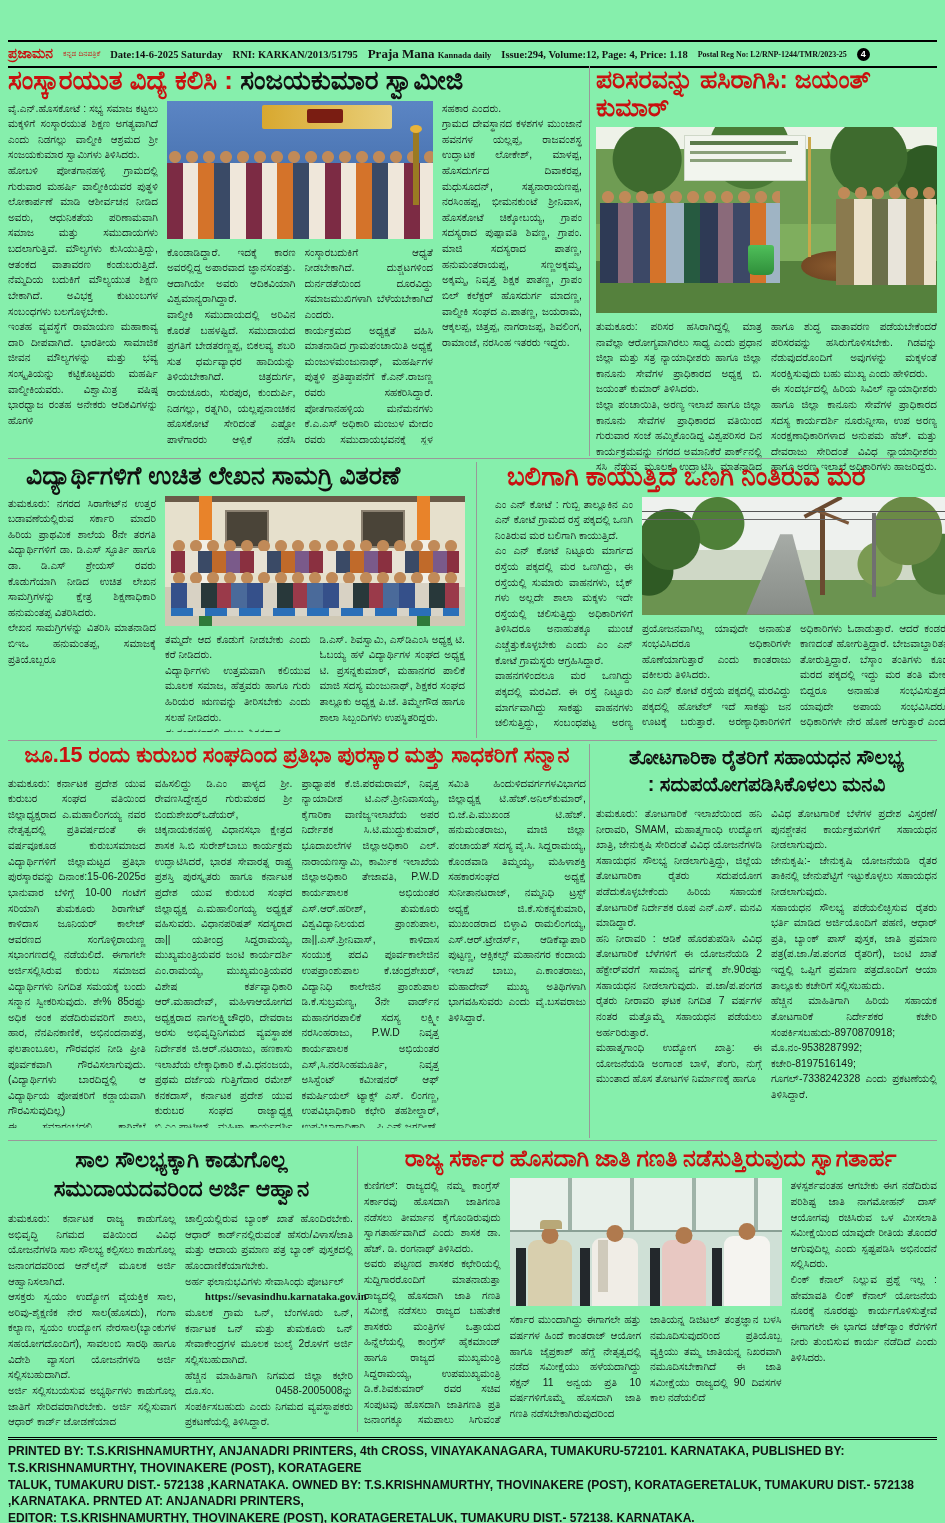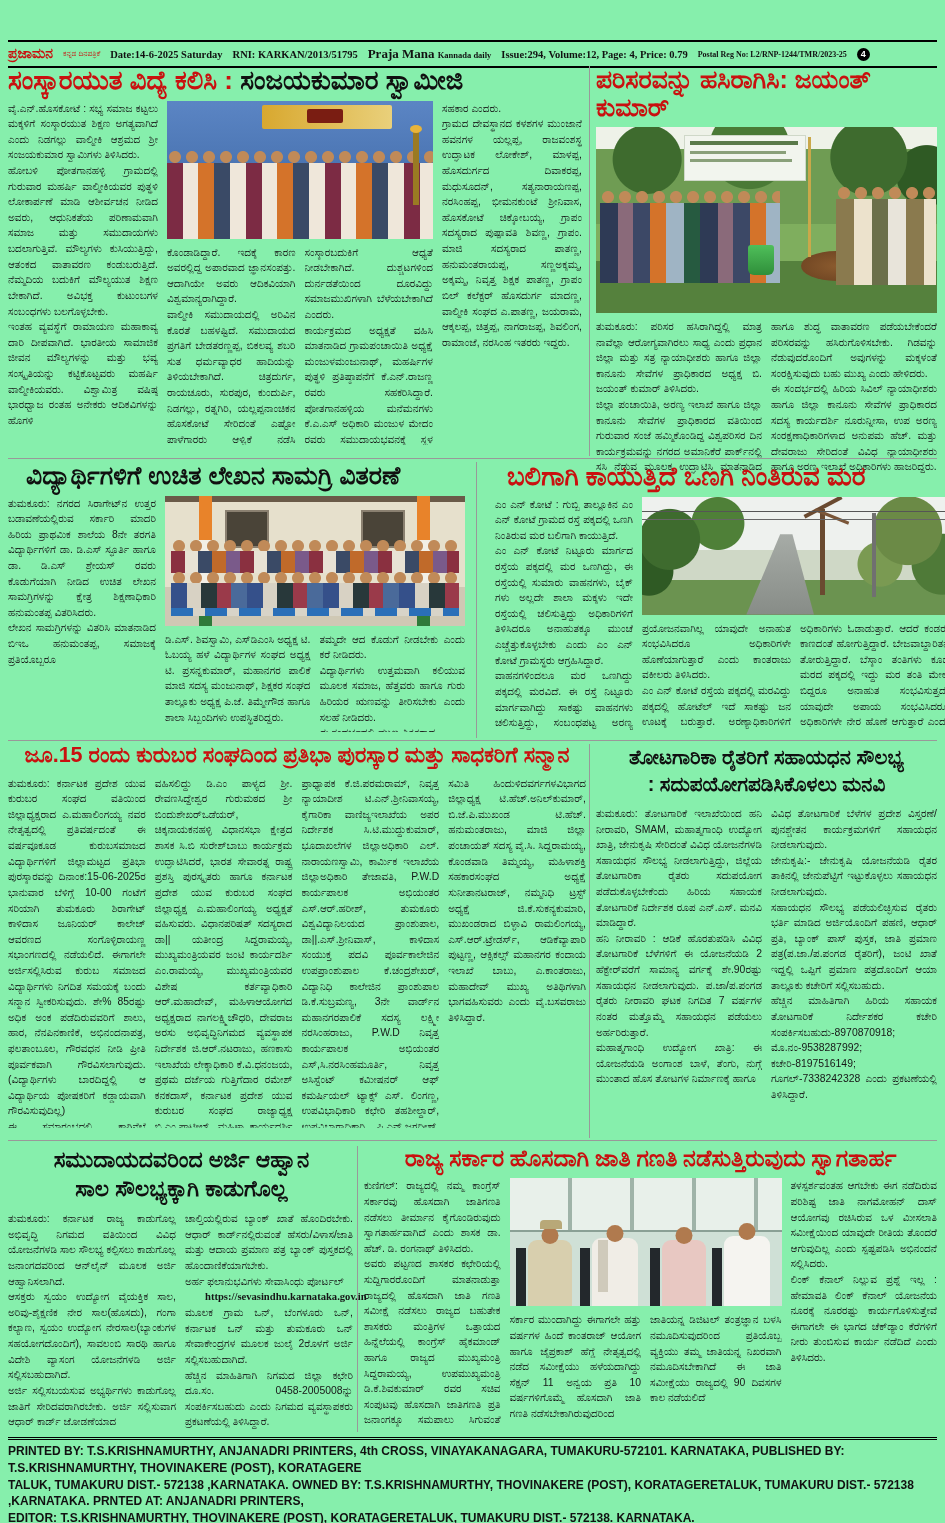--- a/index.html
+++ b/index.html
@@ -46,21 +46,21 @@
 <div class="page">
 
   <div class="masthead">
     <span class="logo-main">ಪ್ರಜಾಮನ</span>
     <span class="logo-sub">ಕನ್ನಡ ದಿನಪತ್ರಿಕೆ</span>
     <span class="mh">Date:14-6-2025 Saturday</span>
     <span class="mh">RNI: KARKAN/2013/51795</span>
     <span class="mh-name">
       <span>Praja Mana</span> <small>Kannada daily</small>
     </span>
-    <span class="mh">Issue:294, Volume:12, Page: 4, Price: 0.79</span>
+    <span class="mh">Issue:294, Volume:12, Page: 4, Price: 1.18</span>
     <span class="mh-postal">Postal Reg No: L2/RNP-1244/TMR/2023-25</span>
     <span class="page-circle">4</span>
   </div>
 
   <div class="art" style="left:8px;top:66px;width:578px;height:388px;">
     <div class="hl" style="font-size:26px;margin-bottom:6px;">
       <span class="red">ಸಂಸ್ಕಾರಯುತ ವಿದ್ಯೆ ಕಲಿಸಿ : </span><span>ಸಂಜಯಕುಮಾರ ಸ್ವಾಮೀಜಿ</span>
     </div>
     <div class="cols">
       <div class="col" style="width:150px;height:348px;">ವೈ.ಎನ್.ಹೊಸಕೋಟೆ : ಸಭ್ಯ ಸಮಾಜ ಕಟ್ಟಲು ಮಕ್ಕಳಿಗೆ ಸಂಸ್ಕಾರಯುತ ಶಿಕ್ಷಣ ಅಗತ್ಯವಾಗಿದೆ ಎಂದು ನಿಡಗಲ್ಲು ವಾಲ್ಮೀಕಿ ಆಶ್ರಮದ ಶ್ರೀ ಸಂಜಯಕುಮಾರ ಸ್ವಾಮಿಗಳು ತಿಳಿಸಿದರು.
@@ -135,24 +135,24 @@
           <div class="ph" style="top:14px;left:196px;width:40px;height:34px;background:#4a4438;border:2px solid #8a8070;"></div>
           <div class="ph" style="top:0;left:34px;width:13px;height:100%;background:linear-gradient(#e8832a 0 34%,#f2efe6 34% 67%,#2f7a3a 67%);"></div>
           <div class="ph" style="top:0;left:252px;width:13px;height:100%;background:linear-gradient(#e8832a 0 34%,#f2efe6 34% 67%,#2f7a3a 67%);"></div>
           <div class="crowd-heads" style="left:6px;right:6px;top:42px;height:16px;"></div>
           <div class="ph" style="left:6px;right:6px;top:55px;height:22px;background:repeating-linear-gradient(90deg,#8a3040 0 14px,#e8e2d4 14px 27px,#3a4a66 27px 41px,#c06a2a 41px 55px,#7a5a8a 55px 69px);"></div>
           <div class="crowd-heads" style="left:6px;right:6px;top:74px;height:16px;"></div>
           <div class="ph" style="left:6px;right:6px;top:87px;height:30px;background:repeating-linear-gradient(90deg,#35508a 0 16px,#d8d2c4 16px 30px,#28383a 30px 46px,#9a3a4a 46px 60px,#4a6a9a 60px 76px);"></div>
           <div class="ph" style="left:6px;right:6px;top:112px;height:8px;background:repeating-linear-gradient(90deg,#2a6fb8 0 22px,#d8d4c8 22px 34px);"></div>
         </div>
         <div class="cols" style="margin-top:6px;">
-          <div class="col" style="width:146px;height:100px;">ಡಿ.ಎಸ್. ಶಿವಸ್ವಾಮಿ, ಎಸ್‌ಡಿಎಂಸಿ ಅಧ್ಯಕ್ಷ ಟಿ. ಓಬಯ್ಯ ಹಳೆ ವಿದ್ಯಾರ್ಥಿಗಳ ಸಂಘದ ಅಧ್ಯಕ್ಷ ಟಿ. ಪ್ರಸನ್ನಕುಮಾರ್, ಮಹಾನಗರ ಪಾಲಿಕೆ ಮಾಜಿ ಸದಸ್ಯ ಮಂಜುನಾಥ್, ಶಿಕ್ಷಕರ ಸಂಘದ ತಾಲ್ಲೂಕು ಅಧ್ಯಕ್ಷ ಪಿ.ಜೆ. ತಿಮ್ಮೇಗೌಡ ಹಾಗೂ ಶಾಲಾ ಸಿಬ್ಬಂದಿಗಳು ಉಪಸ್ಥಿತರಿದ್ದರು.</div>
           <div class="col" style="width:146px;height:100px;">ತಮ್ಮದೇ ಆದ ಕೊಡುಗೆ ನೀಡಬೇಕು ಎಂದು ಕರೆ ನೀಡಿದರು.
 ವಿದ್ಯಾರ್ಥಿಗಳು ಉತ್ತಮವಾಗಿ ಕಲಿಯುವ ಮೂಲಕ ಸಮಾಜ, ಹೆತ್ತವರು ಹಾಗೂ ಗುರು ಹಿರಿಯರ ಋಣವನ್ನು ತೀರಿಸಬೇಕು ಎಂದು ಸಲಹೆ ನೀಡಿದರು.
 ಈ ಸಂದರ್ಭದಲ್ಲಿ ಮುಖ್ಯ ಶಿಕ್ಷಕರಾದ</div>
+          <div class="col" style="width:146px;height:100px;">ಡಿ.ಎಸ್. ಶಿವಸ್ವಾಮಿ, ಎಸ್‌ಡಿಎಂಸಿ ಅಧ್ಯಕ್ಷ ಟಿ. ಓಬಯ್ಯ ಹಳೆ ವಿದ್ಯಾರ್ಥಿಗಳ ಸಂಘದ ಅಧ್ಯಕ್ಷ ಟಿ. ಪ್ರಸನ್ನಕುಮಾರ್, ಮಹಾನಗರ ಪಾಲಿಕೆ ಮಾಜಿ ಸದಸ್ಯ ಮಂಜುನಾಥ್, ಶಿಕ್ಷಕರ ಸಂಘದ ತಾಲ್ಲೂಕು ಅಧ್ಯಕ್ಷ ಪಿ.ಜೆ. ತಿಮ್ಮೇಗೌಡ ಹಾಗೂ ಶಾಲಾ ಸಿಬ್ಬಂದಿಗಳು ಉಪಸ್ಥಿತರಿದ್ದರು.</div>
         </div>
       </div>
     </div>
   </div>
 
   <div class="vrule" style="left:476px;top:462px;height:276px;"></div>
 
   <div class="art" style="left:495px;top:462px;width:454px;height:274px;">
     <div class="hl red" style="font-size:26px;margin-bottom:6px;margin-left:12px;">ಬಲಿಗಾಗಿ ಕಾಯುತ್ತಿದೆ ಒಣಗಿ ನಿಂತಿರುವ ಮರ</div>
     <div class="cols">
@@ -215,22 +215,22 @@
 ಜೇನುಕೃಷಿ:- ಜೇನುಕೃಷಿ ಯೋಜನೆಯಡಿ ರೈತರ ತಾಕಿನಲ್ಲಿ ಜೇನುಪೆಟ್ಟಿಗೆ ಇಟ್ಟುಕೊಳ್ಳಲು ಸಹಾಯಧನ ನೀಡಲಾಗುವುದು.
 ಸಹಾಯಧನ ಸೌಲಭ್ಯ ಪಡೆಯಲಿಚ್ಛಿಸುವ ರೈತರು ಭರ್ತಿ ಮಾಡಿದ ಅರ್ಜಿಯೊಂದಿಗೆ ಪಹಣಿ, ಆಧಾರ್ ಪ್ರತಿ, ಬ್ಯಾಂಕ್ ಪಾಸ್ ಪುಸ್ತಕ, ಜಾತಿ ಪ್ರಮಾಣ ಪತ್ರ(ಪ.ಜಾ./ಪ.ಪಂಗಡ ರೈತರಿಗೆ), ಜಂಟಿ ಖಾತೆ ಇದ್ದಲ್ಲಿ ಒಪ್ಪಿಗೆ ಪ್ರಮಾಣ ಪತ್ರದೊಂದಿಗೆ ಆಯಾ ತಾಲ್ಲೂಕು ಕಚೇರಿಗೆ ಸಲ್ಲಿಸಬಹುದು.
 ಹೆಚ್ಚಿನ ಮಾಹಿತಿಗಾಗಿ ಹಿರಿಯ ಸಹಾಯಕ ತೋಟಗಾರಿಕೆ ನಿರ್ದೇಶಕರ ಕಚೇರಿ ಸಂಪರ್ಕಿಸಬಹುದು-8970870918; ಮೊ.ನಂ-9538287992; ಕಚೇರಿ-8197516149; ಗೂಗಲ್-7338242328 ಎಂದು ಪ್ರಕಟಣೆಯಲ್ಲಿ ತಿಳಿಸಿದ್ದಾರೆ.</div>
     </div>
   </div>
 
   <div class="hrule" style="top:1140px;"></div>
 
   <div class="art" style="left:8px;top:1146px;width:347px;height:288px;">
     <div class="hl" style="font-size:22px;text-align:center;line-height:1.3;margin-bottom:8px;">
+      <div>ಸಾಲ ಸೌಲಭ್ಯಕ್ಕಾಗಿ ಕಾಡುಗೊಲ್ಲ</div>
       <div>ಸಮುದಾಯದವರಿಂದ ಅರ್ಜಿ ಆಹ್ವಾನ</div>
-      <div>ಸಾಲ ಸೌಲಭ್ಯಕ್ಕಾಗಿ ಕಾಡುಗೊಲ್ಲ</div>
     </div>
     <div class="cols">
       <div class="col" style="width:168px;height:218px;">ತುಮಕೂರು: ಕರ್ನಾಟಕ ರಾಜ್ಯ ಕಾಡುಗೊಲ್ಲ ಅಭಿವೃದ್ಧಿ ನಿಗಮದ ವತಿಯಿಂದ ವಿವಿಧ ಯೋಜನೆಗಳಡಿ ಸಾಲ ಸೌಲಭ್ಯ ಕಲ್ಪಿಸಲು ಕಾಡುಗೊಲ್ಲ ಜನಾಂಗದವರಿಂದ ಆನ್‌ಲೈನ್ ಮೂಲಕ ಅರ್ಜಿ ಆಹ್ವಾನಿಸಲಾಗಿದೆ.
 ಆಸಕ್ತರು ಸ್ವಯಂ ಉದ್ಯೋಗ ವೈಯಕ್ತಿಕ ಸಾಲ, ಅರಿವು-ಶೈಕ್ಷಣಿಕ ನೇರ ಸಾಲ(ಹೊಸದು), ಗಂಗಾ ಕಲ್ಯಾಣ, ಸ್ವಯಂ ಉದ್ಯೋಗ ನೇರಸಾಲ(ಬ್ಯಾಂಕುಗಳ ಸಹಯೋಗದೊಂದಿಗೆ), ಸಾವಲಂಬಿ ಸಾರಥಿ ಹಾಗೂ ವಿದೇಶಿ ವ್ಯಾಸಂಗ ಯೋಜನೆಗಳಡಿ ಅರ್ಜಿ ಸಲ್ಲಿಸಬಹುದಾಗಿದೆ.
 ಅರ್ಜಿ ಸಲ್ಲಿಸಬಯಸುವ ಅಭ್ಯರ್ಥಿಗಳು ಕಾಡುಗೊಲ್ಲ ಜಾತಿಗೆ ಸೇರಿದವರಾಗಿರಬೇಕು. ಅರ್ಜಿ ಸಲ್ಲಿಸುವಾಗ ಆಧಾರ್ ಕಾರ್ಡ್ ಜೋಡಣೆಯಾದ</div>
       <div style="width:168px;">
         <div class="col" style="width:168px;">ಚಾಲ್ತಿಯಲ್ಲಿರುವ ಬ್ಯಾಂಕ್ ಖಾತೆ ಹೊಂದಿರಬೇಕು. ಆಧಾರ್ ಕಾರ್ಡ್‌ನಲ್ಲಿರುವಂತೆ ಹೆಸರು/ವಿಳಾಸ/ಜಾತಿ ಮತ್ತು ಆದಾಯ ಪ್ರಮಾಣ ಪತ್ರ ಬ್ಯಾಂಕ್ ಪುಸ್ತಕದಲ್ಲಿ ಹೊಂದಾಣಿಕೆಯಾಗಬೇಕು.
 ಅರ್ಹ ಫಲಾನುಭವಿಗಳು ಸೇವಾಸಿಂಧು ಪೋರ್ಟಲ್</div>
         <div class="col boldline" style="width:168px;font-size:10.6px;">https://sevasindhu.karnataka.gov.in</div>
         <div class="col" style="width:168px;">ಮೂಲಕ ಗ್ರಾಮ ಒನ್, ಬೆಂಗಳೂರು ಒನ್, ಕರ್ನಾಟಕ ಒನ್ ಮತ್ತು ತುಮಕೂರು ಒನ್ ಸೇವಾಕೇಂದ್ರಗಳ ಮೂಲಕ ಜುಲೈ 2ರೊಳಗೆ ಅರ್ಜಿ ಸಲ್ಲಿಸಬಹುದಾಗಿದೆ.

